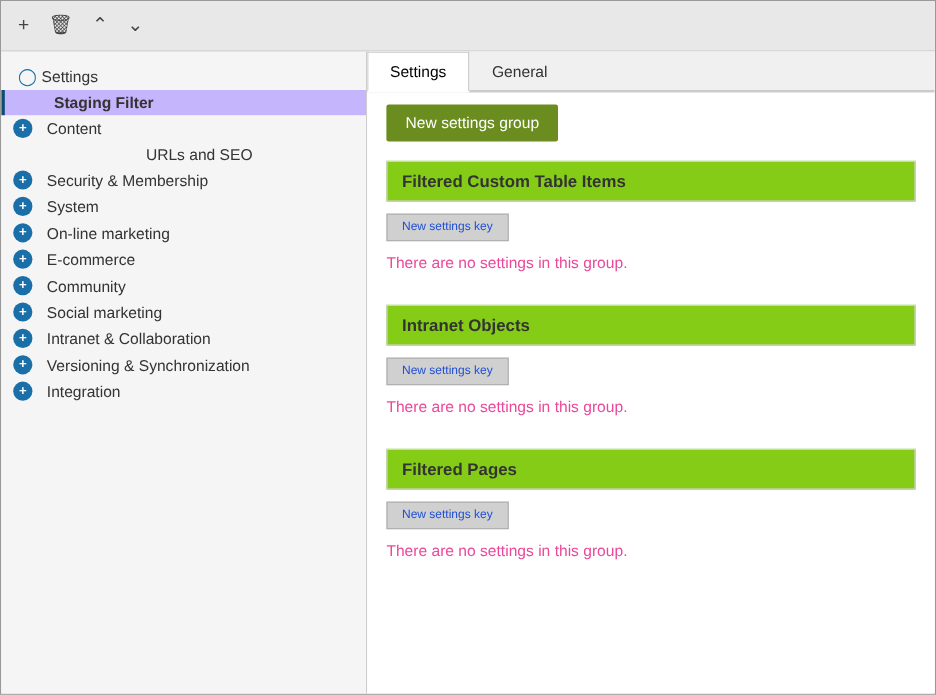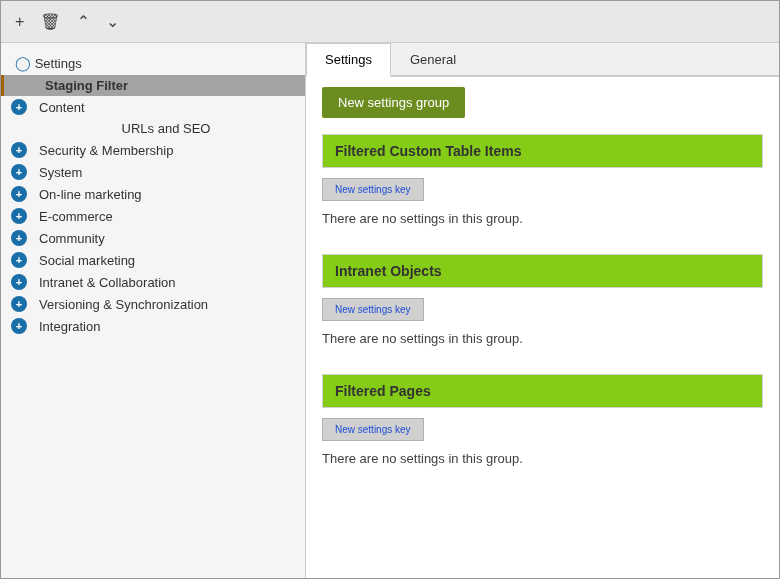--- a/index.html
+++ b/index.html
@@ -64,23 +64,23 @@
 
     .sidebar-item {
       display: flex;
       align-items: center;
       gap: 4px;
       padding: 3px 10px 3px 20px;
       cursor: pointer;
       color: #333;
     }
     .sidebar-item.active {
-      background: #a3a3a3;
+      background: #c4b5fd;
       font-weight: bold;
-      border-left: 3px solid #a16207;
+      border-left: 3px solid #0c4a6e;
       padding-left: 17px;
     }
     .sidebar-item.sub {
       padding-left: 36px;
       justify-content: center;
     }
     .sidebar-item.with-icon {
       padding-left: 10px;
     }
     .plus-circle {
@@ -160,21 +160,21 @@
     .new-settings-key-btn {
       background: #d0d0d0;
       border: 1px solid #b0b0b0;
       padding: 5px 12px;
       font-size: 10px;
       cursor: pointer;
       margin-bottom: 8px;
       color: #1d4ed8;
     }
     .no-settings-text {
-      color: #404040;
+      color: #ec4899;
       font-size: 13px;
       padding: 2px 0 8px 0;
     }
 
     
     ::-webkit-scrollbar { width: 8px; }
     ::-webkit-scrollbar-track { background: #f0f0f0; }
     ::-webkit-scrollbar-thumb { background: #bbb; border-radius: 4px; }
   </style>
 </head>

